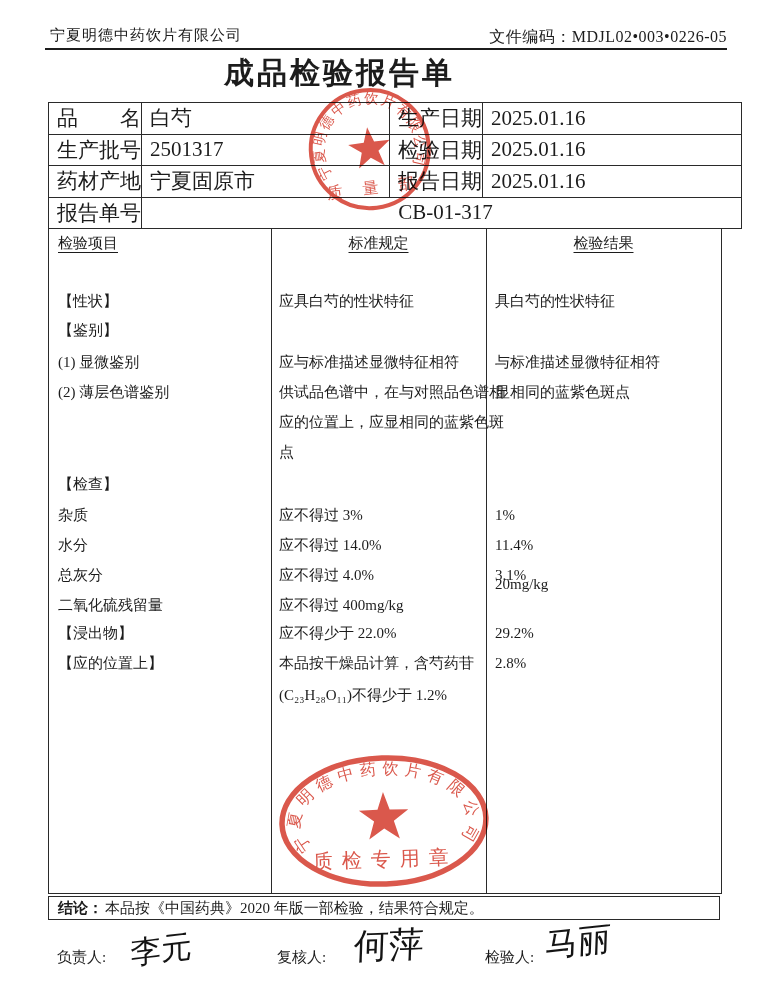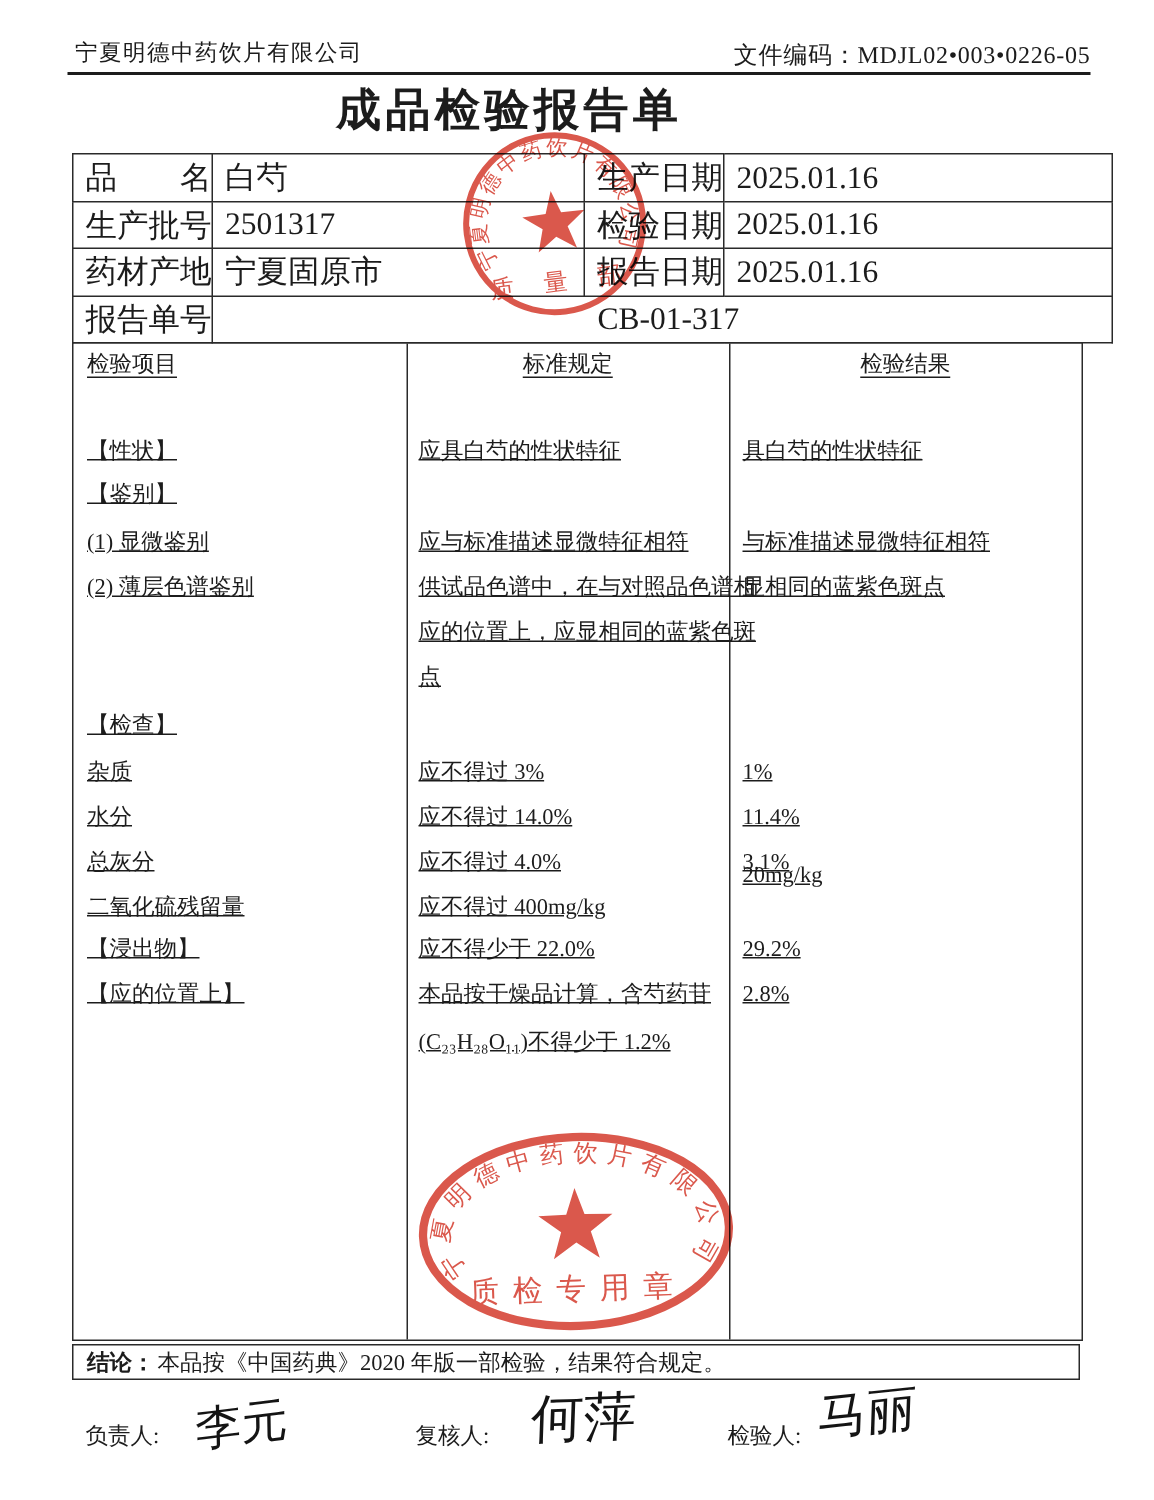--- a/index.html
+++ b/index.html
@@ -14,21 +14,21 @@
   .hrule{left:45px;top:48px;width:682px;height:2px;background:#1c1c1c;}
   .title{left:0;top:53px;width:679px;text-align:center;font-size:30px;font-weight:bold;letter-spacing:3px;}
   
   table.info{position:absolute;left:48px;top:102px;border-collapse:collapse;table-layout:fixed;}
   table.info td{border:1px solid #2a2a2a;height:30.5px;font-size:21px;padding:0 0 0 8px;white-space:nowrap;overflow:visible;}
   td.ctr{text-align:center;padding:0;}
   
   .maintbl{left:48px;top:228px;width:672px;height:664px;border:1px solid #2a2a2a;}
   .vline{position:absolute;top:0;height:100%;width:1px;background:#2a2a2a;}
   .v1{left:222px;} .v2{left:437px;}
-  .line{position:absolute;font-size:15px;line-height:22px;white-space:nowrap;text-decoration:underline;}
+  .line{position:absolute;font-size:15px;line-height:22px;white-space:nowrap;}
   .c1{left:9px;} .c2{left:230px;} .c3{left:446px;}
   .th{text-decoration:underline;text-underline-offset:4px;}
   .thc{position:absolute;font-size:15px;line-height:22px;text-align:center;}
   
   .conclusion{left:48px;top:896px;width:672px;height:24px;border:1px solid #2a2a2a;
     display:flex;align-items:center;padding-left:9px;box-sizing:border-box;font-size:15px;white-space:nowrap;}
   .conclusion b{font-weight:bold;margin-right:2px;}
   
   .sig-label{font-size:15px;top:948px;white-space:nowrap;}
   .sig-name{font-size:31px;color:#141414;white-space:nowrap;font-weight:500;}

